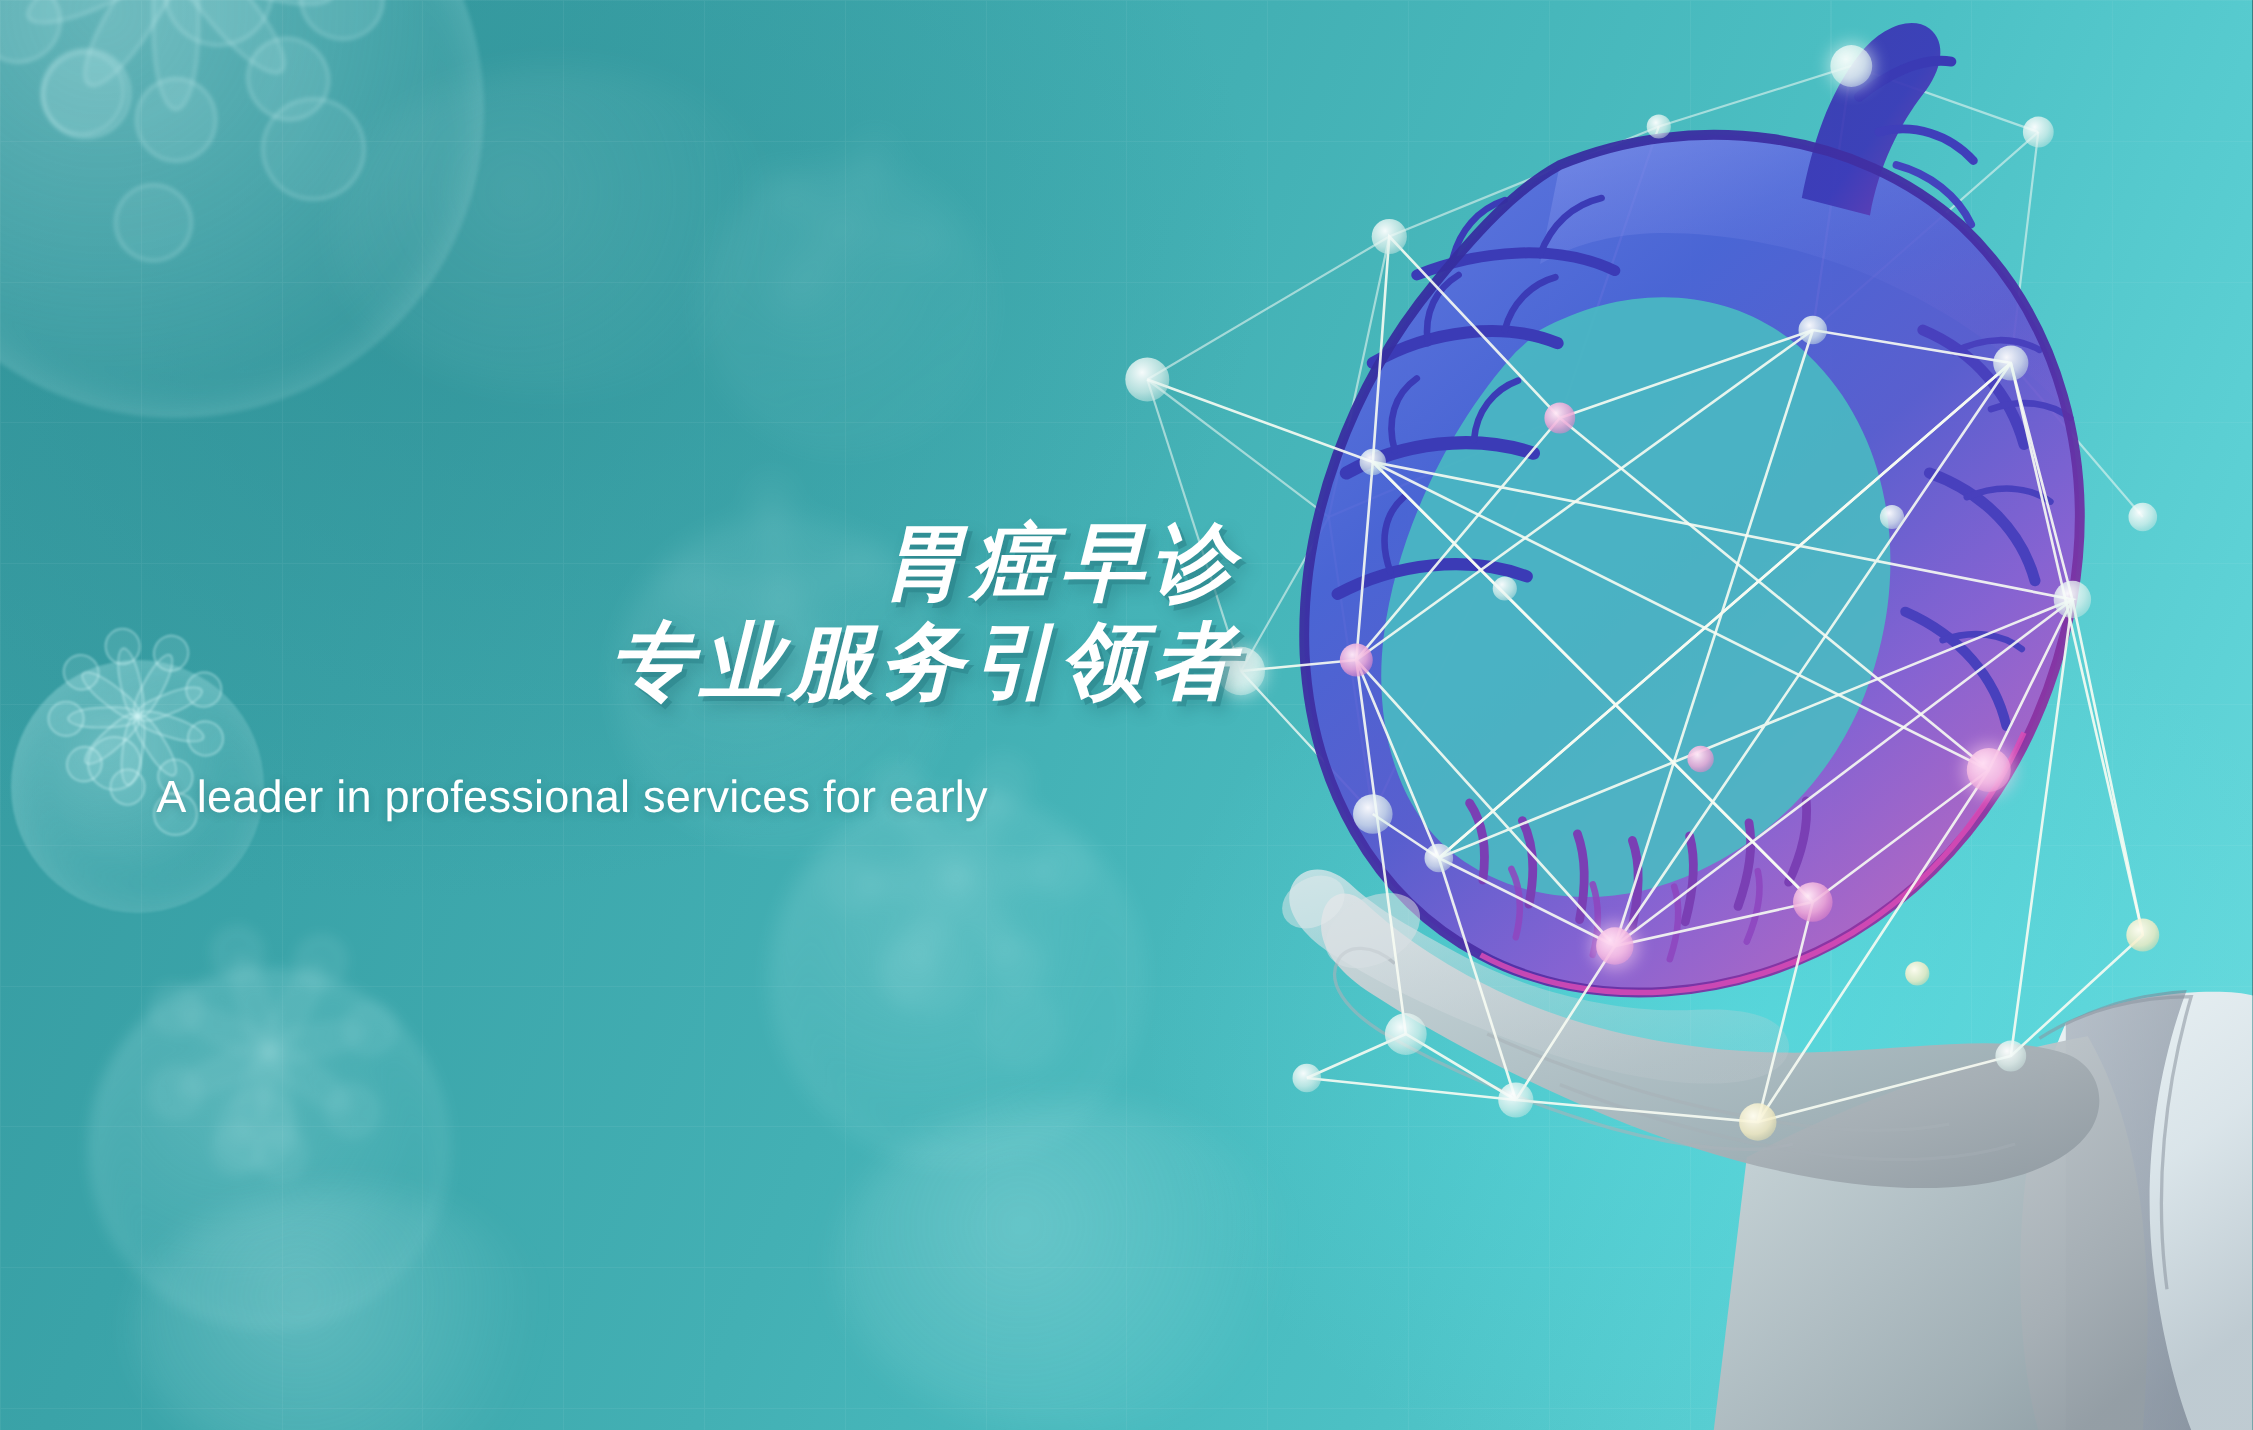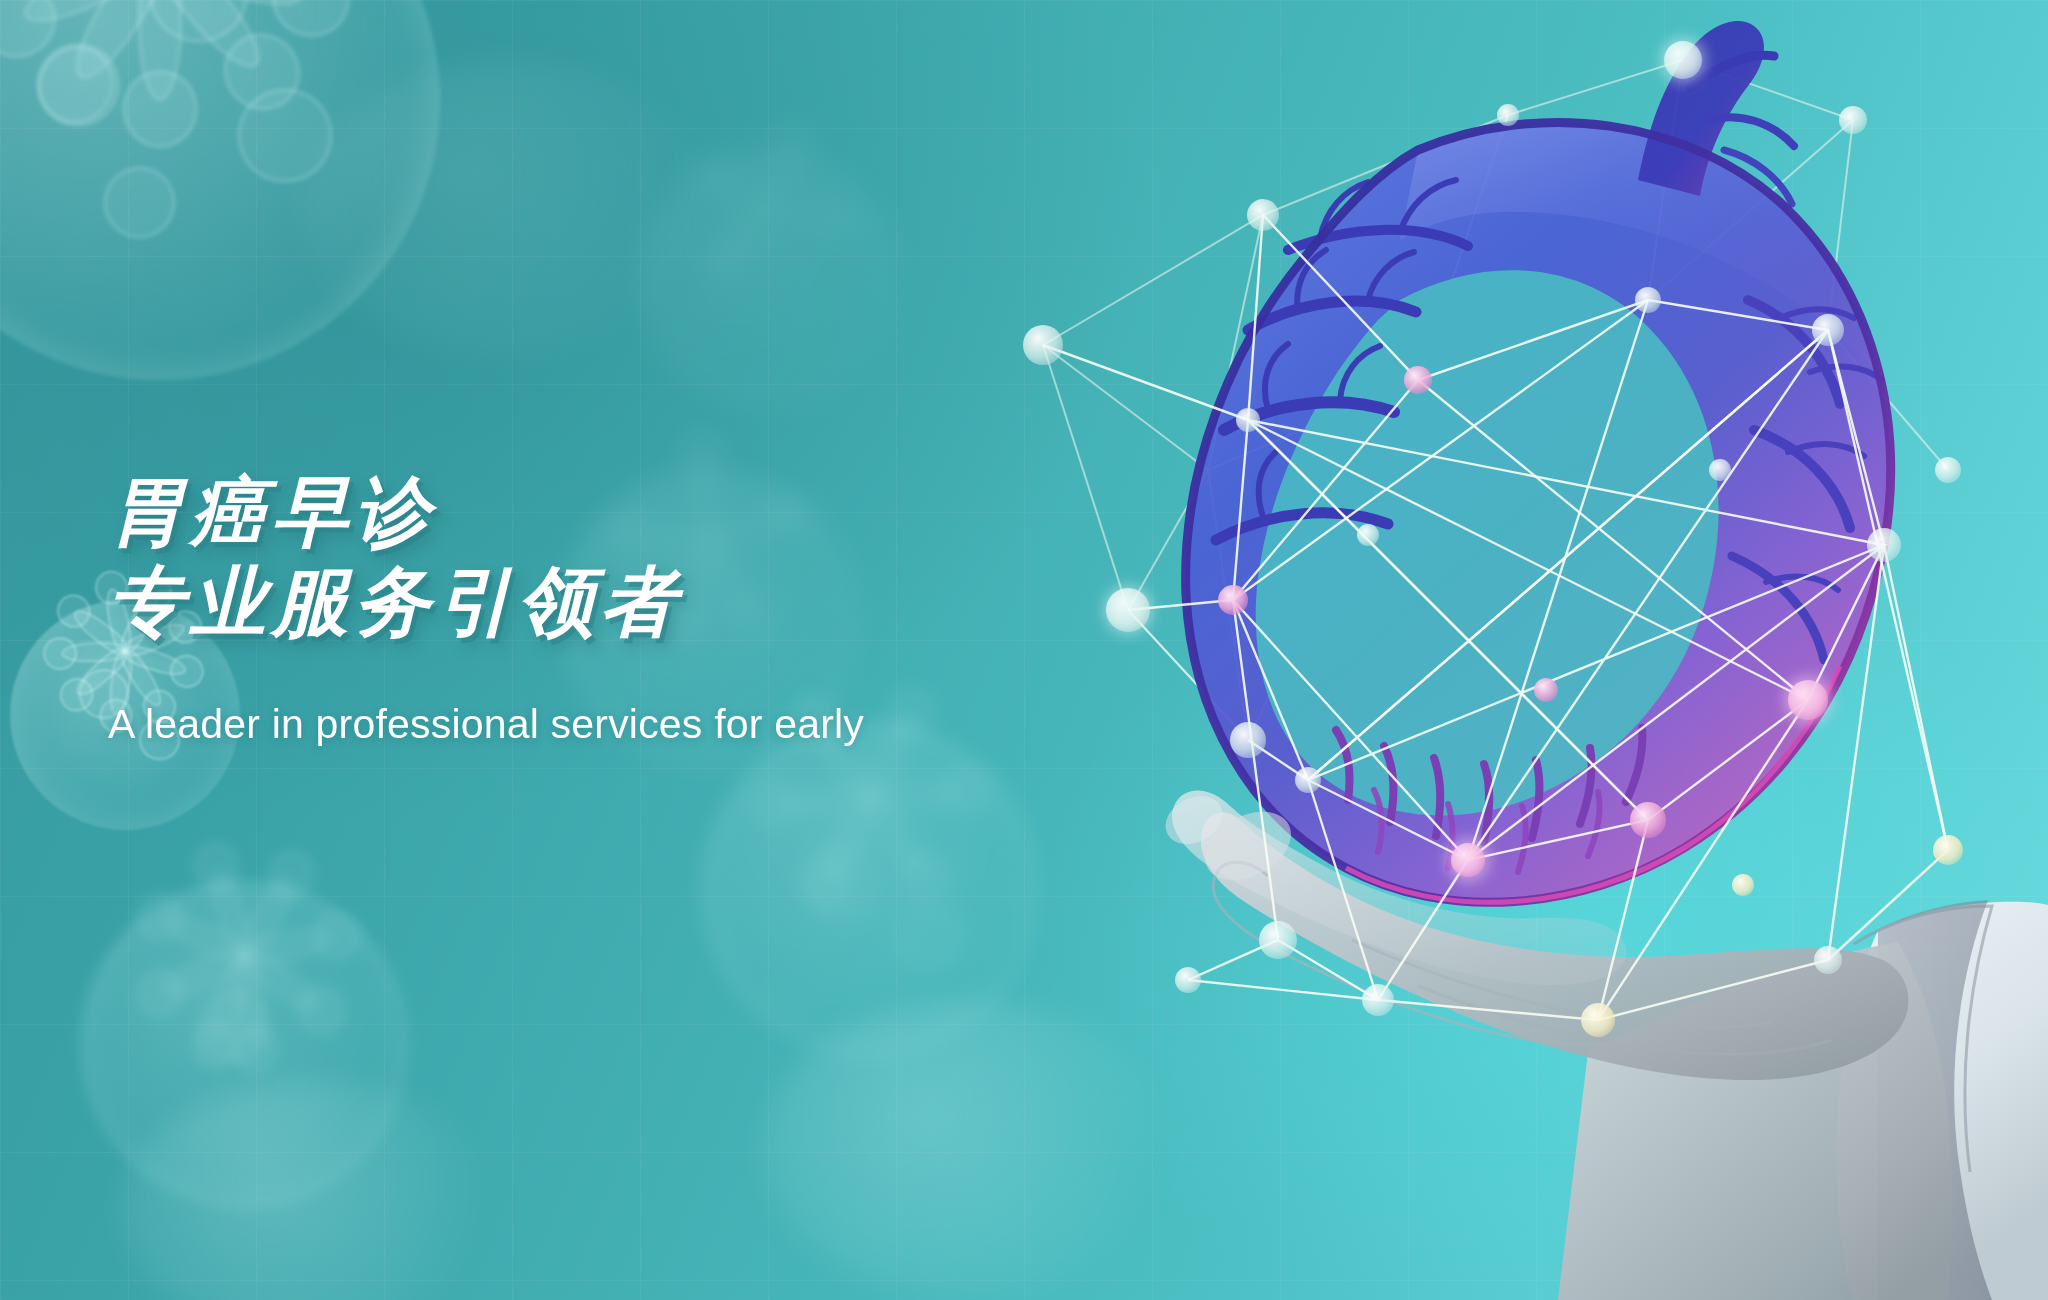--- a/index.html
+++ b/index.html
@@ -110,33 +110,35 @@
     font-weight: bold;
     font-style: italic;
     font-size: 76px;
     line-height: 1.18;
     letter-spacing: 6px;
     color: #ffffff;
     text-shadow:
       4px 5px 0 rgba(41,130,136,0.55),
       7px 9px 14px rgba(25,95,100,0.35);
     white-space: nowrap;
+    text-align: right;
   }
   .headline .line { display: block; }
 
   .subhead {
     margin-top: 30px;
     font-family: "Liberation Sans", sans-serif;
     font-weight: normal;
     font-size: 41px;
     line-height: 1.36;
     color: #ffffff;
     letter-spacing: .2px;
     text-shadow: 0 2px 8px rgba(20,85,90,0.30);
     max-width: 1010px;
+    margin-left: 34px;
   }
   .subhead .line { display: block; }
 
   
   .art {
     position: absolute;
     right: 0;
     top: 0;
     width: 1100px;
     height: 1300px;

